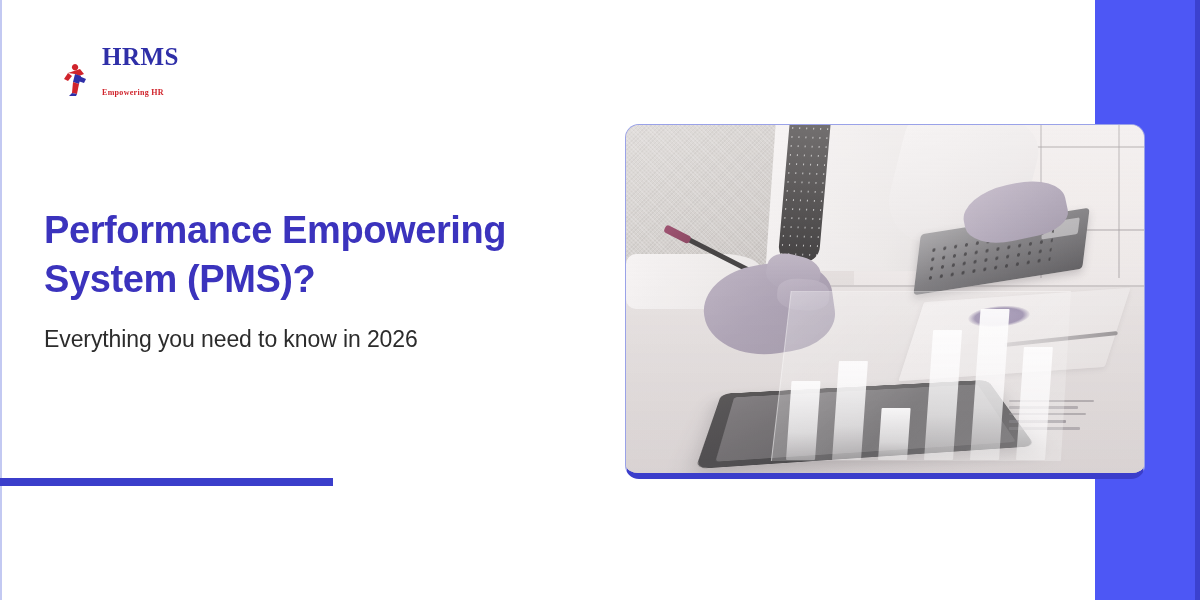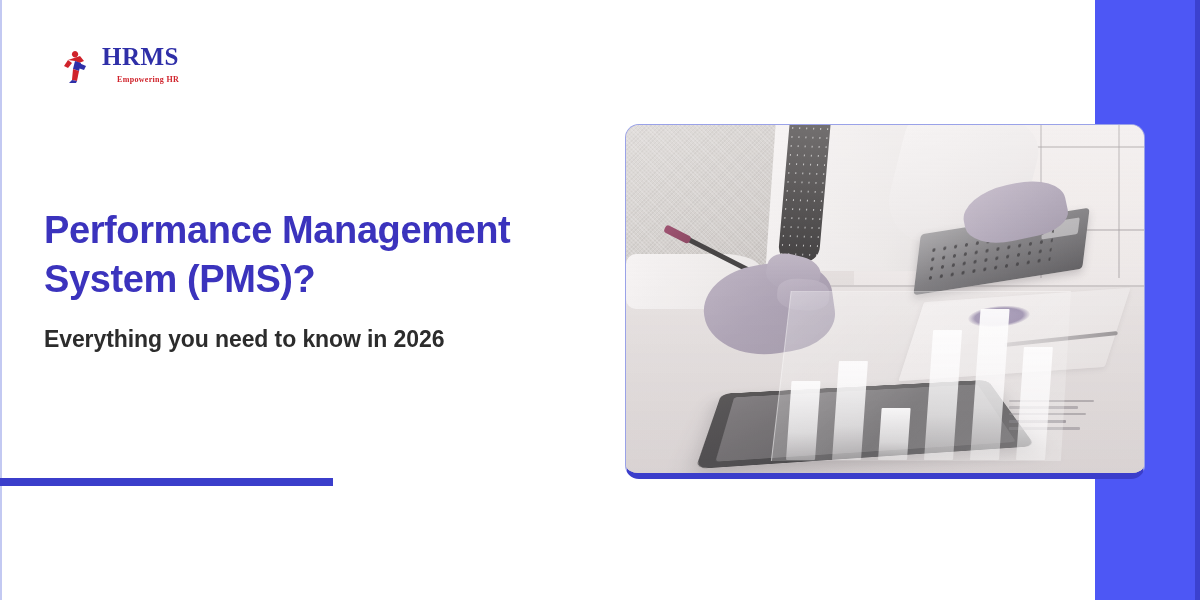--- a/index.html
+++ b/index.html
@@ -74,43 +74,42 @@
     line-height: 1;
     letter-spacing: .5px;
   }
   .logo-tagline {
     font-family: "Liberation Serif", serif;
     font-size: 8px;
     font-weight: 700;
     color: #d0232b;
     letter-spacing: .3px;
     line-height: 1;
-    margin-top: 7px;
-    text-align: right;
+    margin-top: 20px;
   }
 
   
   .headline {
     position: absolute;
     left: 44px;
     top: 206px;
     width: 560px;
     font-size: 38px;
     font-weight: 700;
     line-height: 1.28;
     color: #3b33bd;
     letter-spacing: -.4px;
   }
   .subhead {
     position: absolute;
     left: 44px;
     top: 326px;
     width: 560px;
     font-size: 23px;
-    font-weight: 700;
+    font-weight: 400;
     color: #2c2c2c;
     letter-spacing: -.1px;
   }
 
   .accent-bar {
     position: absolute;
     left: 0;
     top: 478px;
     width: 333px;
     height: 8px;
@@ -416,21 +415,21 @@
         <path d="M6 12 L2 18 L6 20 L10 15 Z" fill="#d0232b"></path>
         <path d="M10 32 L7 35 L14 35 L15 33 Z" fill="#2f2fa8"></path>
       </svg>
     </div>
     <div class="logo-right">
       <div class="logo-hrms">HRMS</div>
       <div class="logo-tagline">Empowering HR</div>
     </div>
   </div>
 
-  <h1 class="headline">Performance Management System (PMS)?</h1>
+  <h1 class="headline">Performance Empowering System (PMS)?</h1>
   <p class="subhead">Everything you need to know in 2026</p>
   <div class="accent-bar"></div>
 
   <div class="image-card">
     <div class="photo">
 
       <div class="wall"></div>
       <div class="rail-h" style="top:6%"></div>
       <div class="rail-h" style="top:30%"></div>
       <div class="rail-v" style="left:63%"></div>

